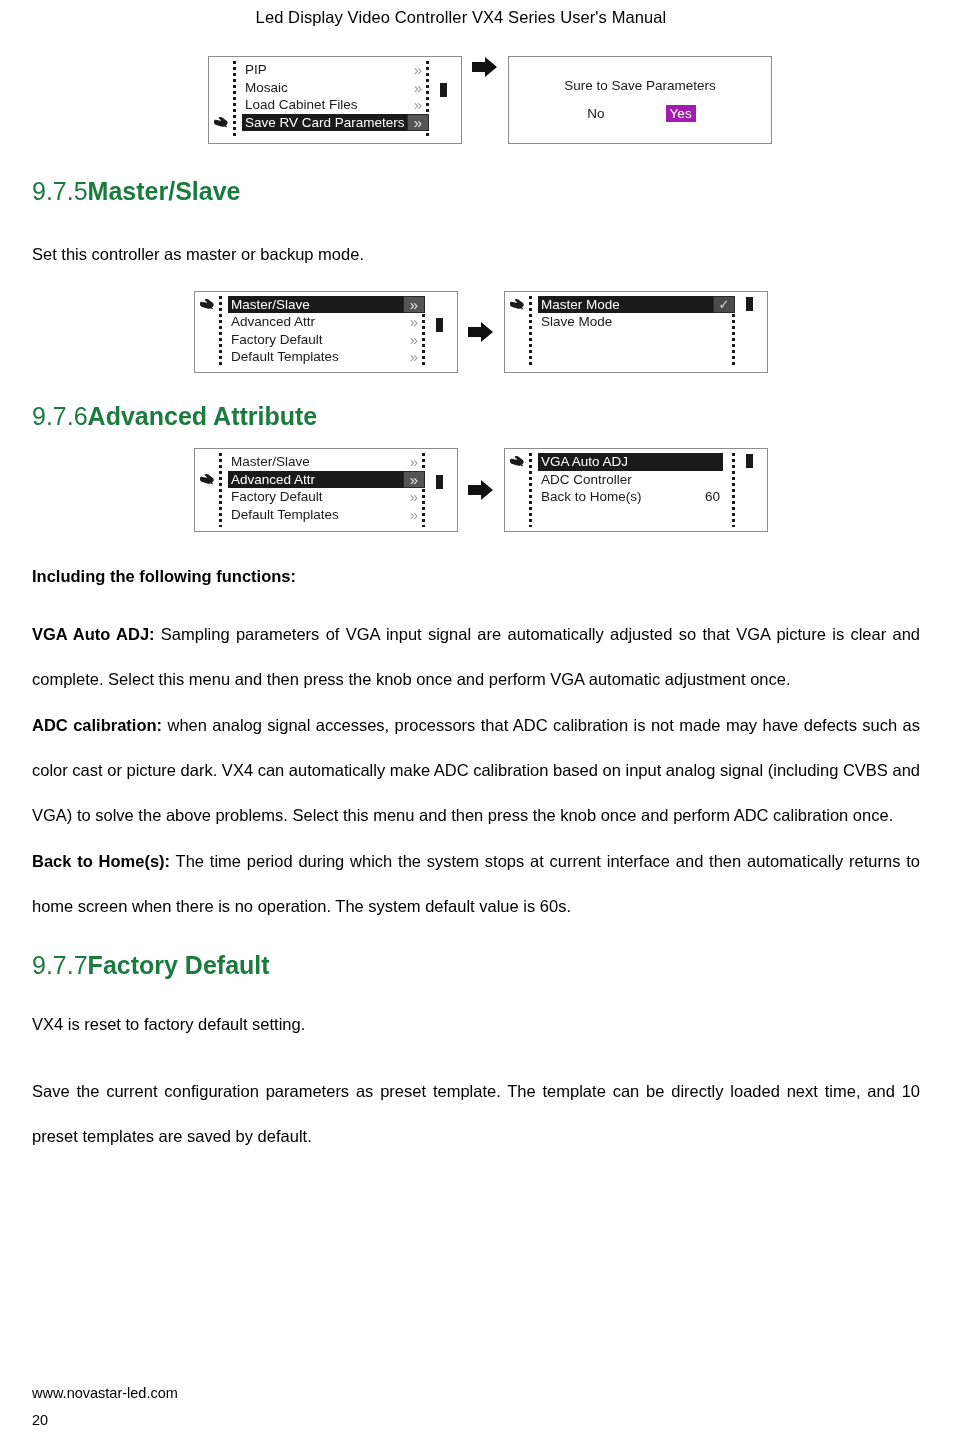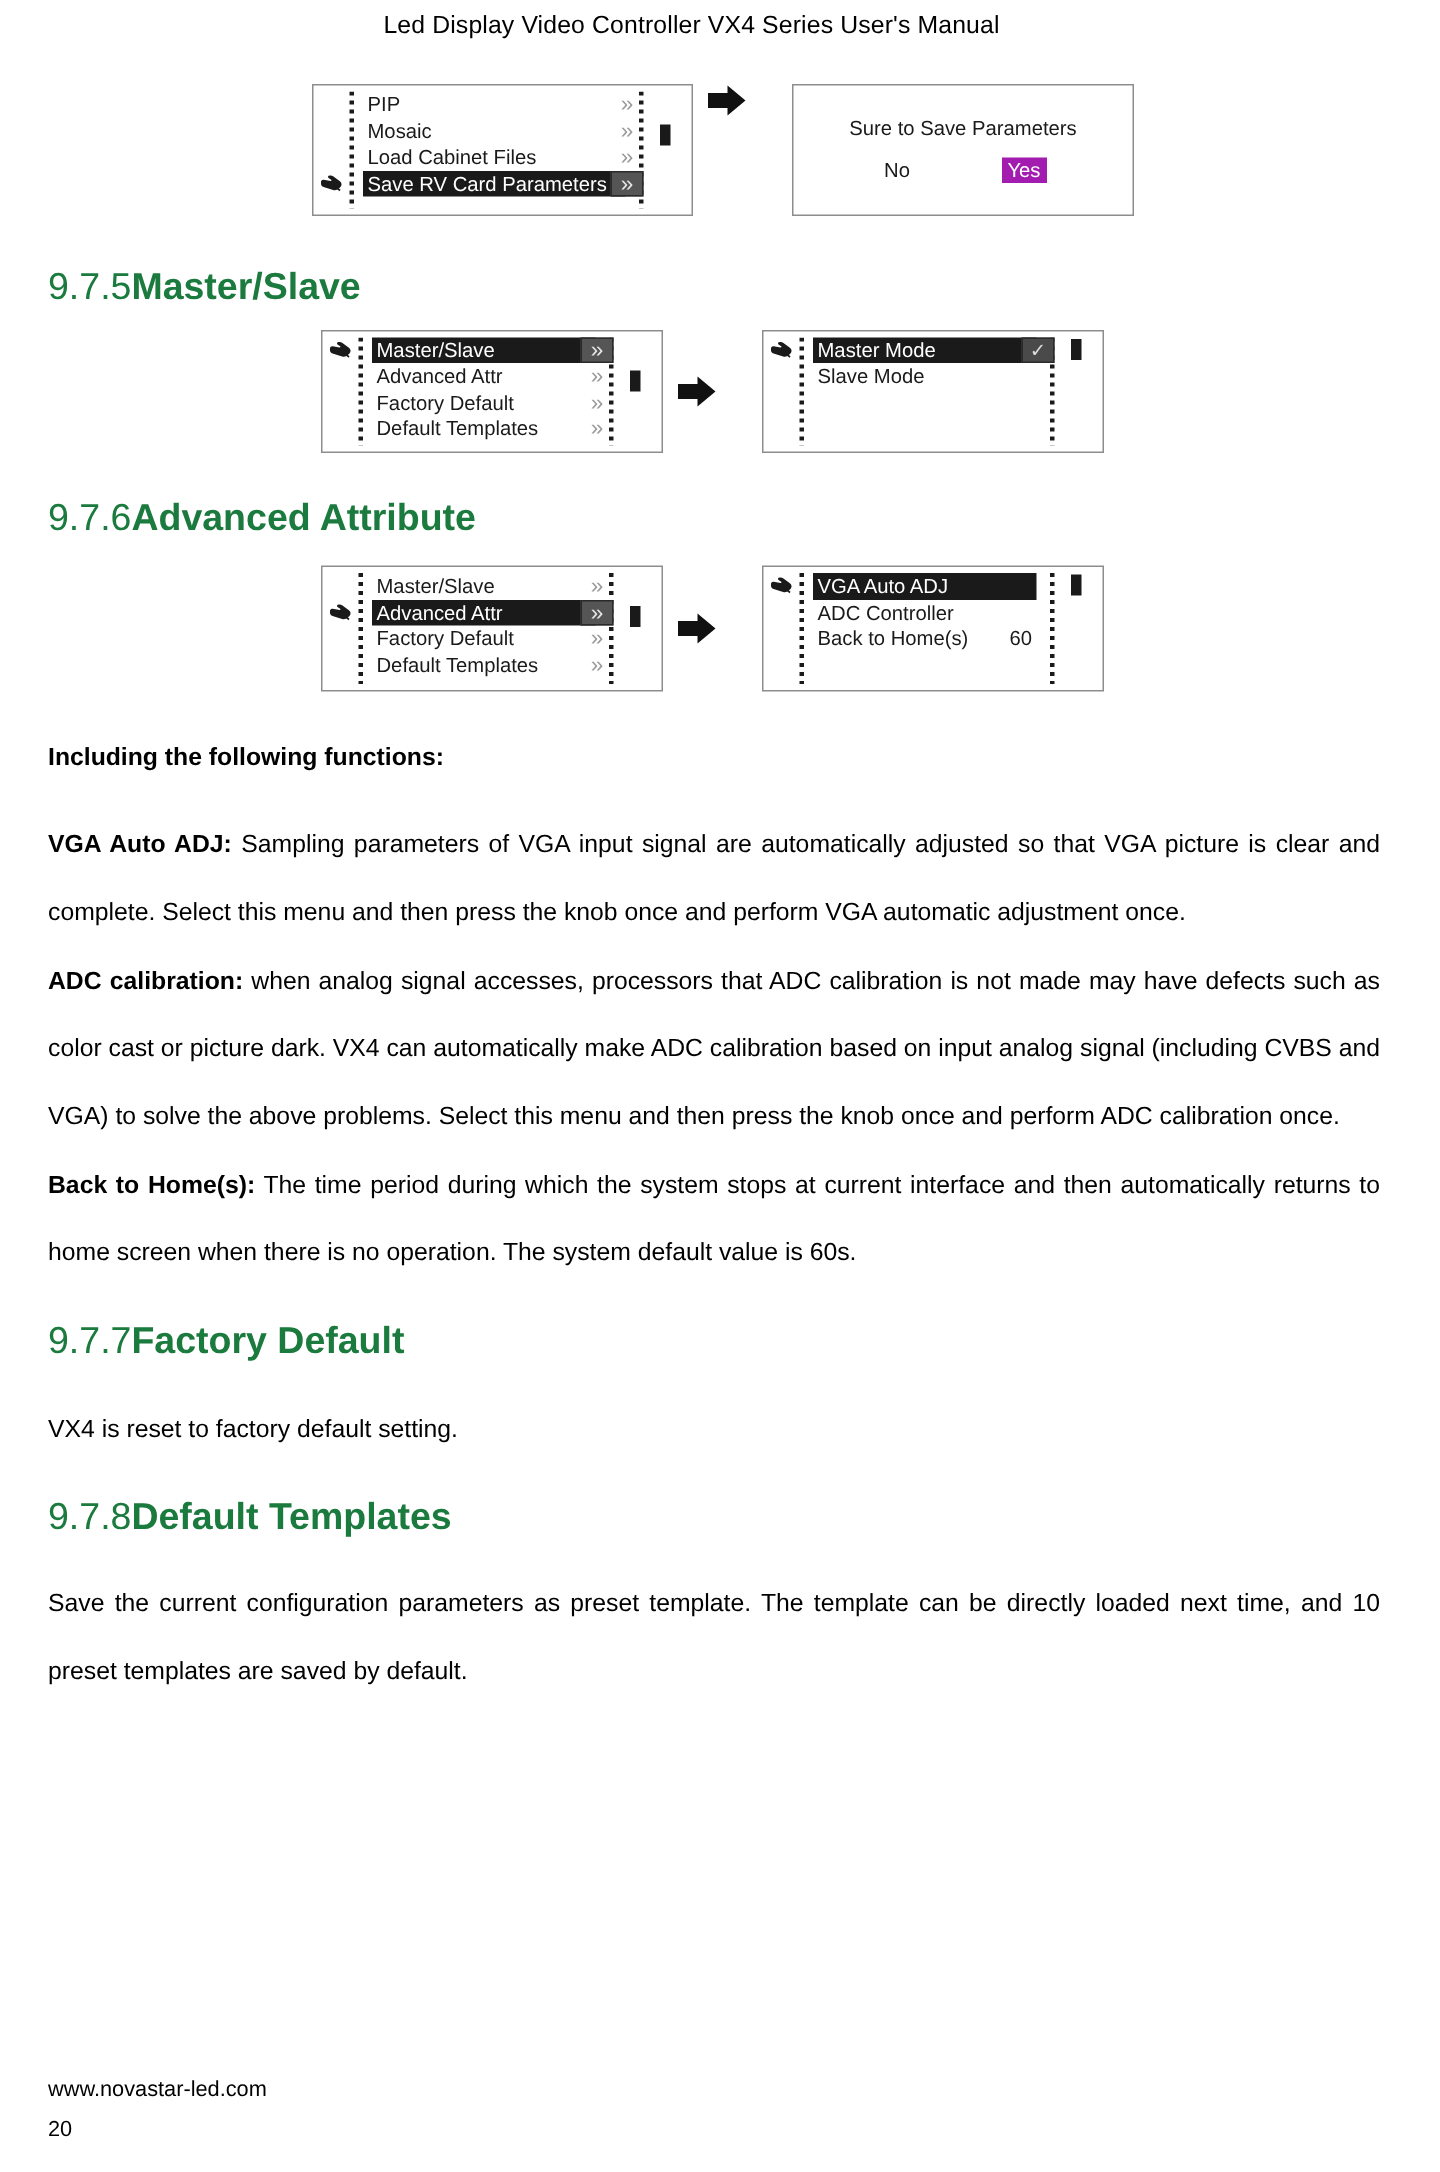--- a/index.html
+++ b/index.html
@@ -69,21 +69,21 @@
   }
 
   .lcd {
     position: relative;
     border: 1px solid #8d8d8d;
     background: #fff;
     overflow: hidden;
     flex: none;
   }
   .lcd.w254 { width: 254px; }
-  .lcd.w264 { width: 228px; margin-left: 20px; }
+  .lcd.w264 { width: 264px; }
   .lcd.h88  { height: 88px; }
   .lcd.h82  { height: 82px; }
   .lcd.h84  { height: 84px; }
 
   
   .rail {
     position: absolute;
     top: 4px; bottom: 4px;
     width: 3px;
     background-image: linear-gradient(to bottom, #1a1a1a 0 3px, transparent 3px 6px);
@@ -269,20 +269,21 @@
           <span class="opt sel">Yes</span>
         </div>
       </div>
     </div>
   </div>
 
   <h2 class="section" style="margin-top:34px;">
     <span class="num">9.7.5</span><span>Master/Slave</span>
   </h2>
 
+  <p class="body noj" style="margin-top:26px;">Set this controller as master or backup mode.</p>
 
   <div class="diagram" style="margin-left:162px; margin-top:14px;">
 
     <div class="lcd w264 h82">
       <span class="rail left"></span>
       <span class="rail right"></span>
       <span class="thumb" style="top:26px;"></span>
 
       <div class="rows">
         <div class="row sel">
@@ -430,23 +431,20 @@
   <p class="body" style="margin-top:1px;">
     <b>Back to Home(s):</b><span> The time period during which the system stops at current interface and then automatically returns to home screen when there is no operation. The system default value is 60s.</span>
   </p>
 
   <h2 class="section" style="margin-top:23px;">
     <span class="num">9.7.7</span><span>Factory Default</span>
   </h2>
 
   <p class="body noj" style="margin-top:22px;">VX4 is reset to factory default setting.</p>
 
-  <h2 class="section" style="margin-top:22px;">
-    <span class="num">9.7.8</span><span>Default Templates</span>
-  </h2>
 
   <p class="body" style="margin-top:22px;">Save the current configuration parameters as preset template. The template can be directly loaded next time, and 10 preset templates are saved by default.</p>
 
 </div>
 
 <div class="footer">
   <div>www.novastar-led.com</div>
   <div>20</div>
 </div>
 

